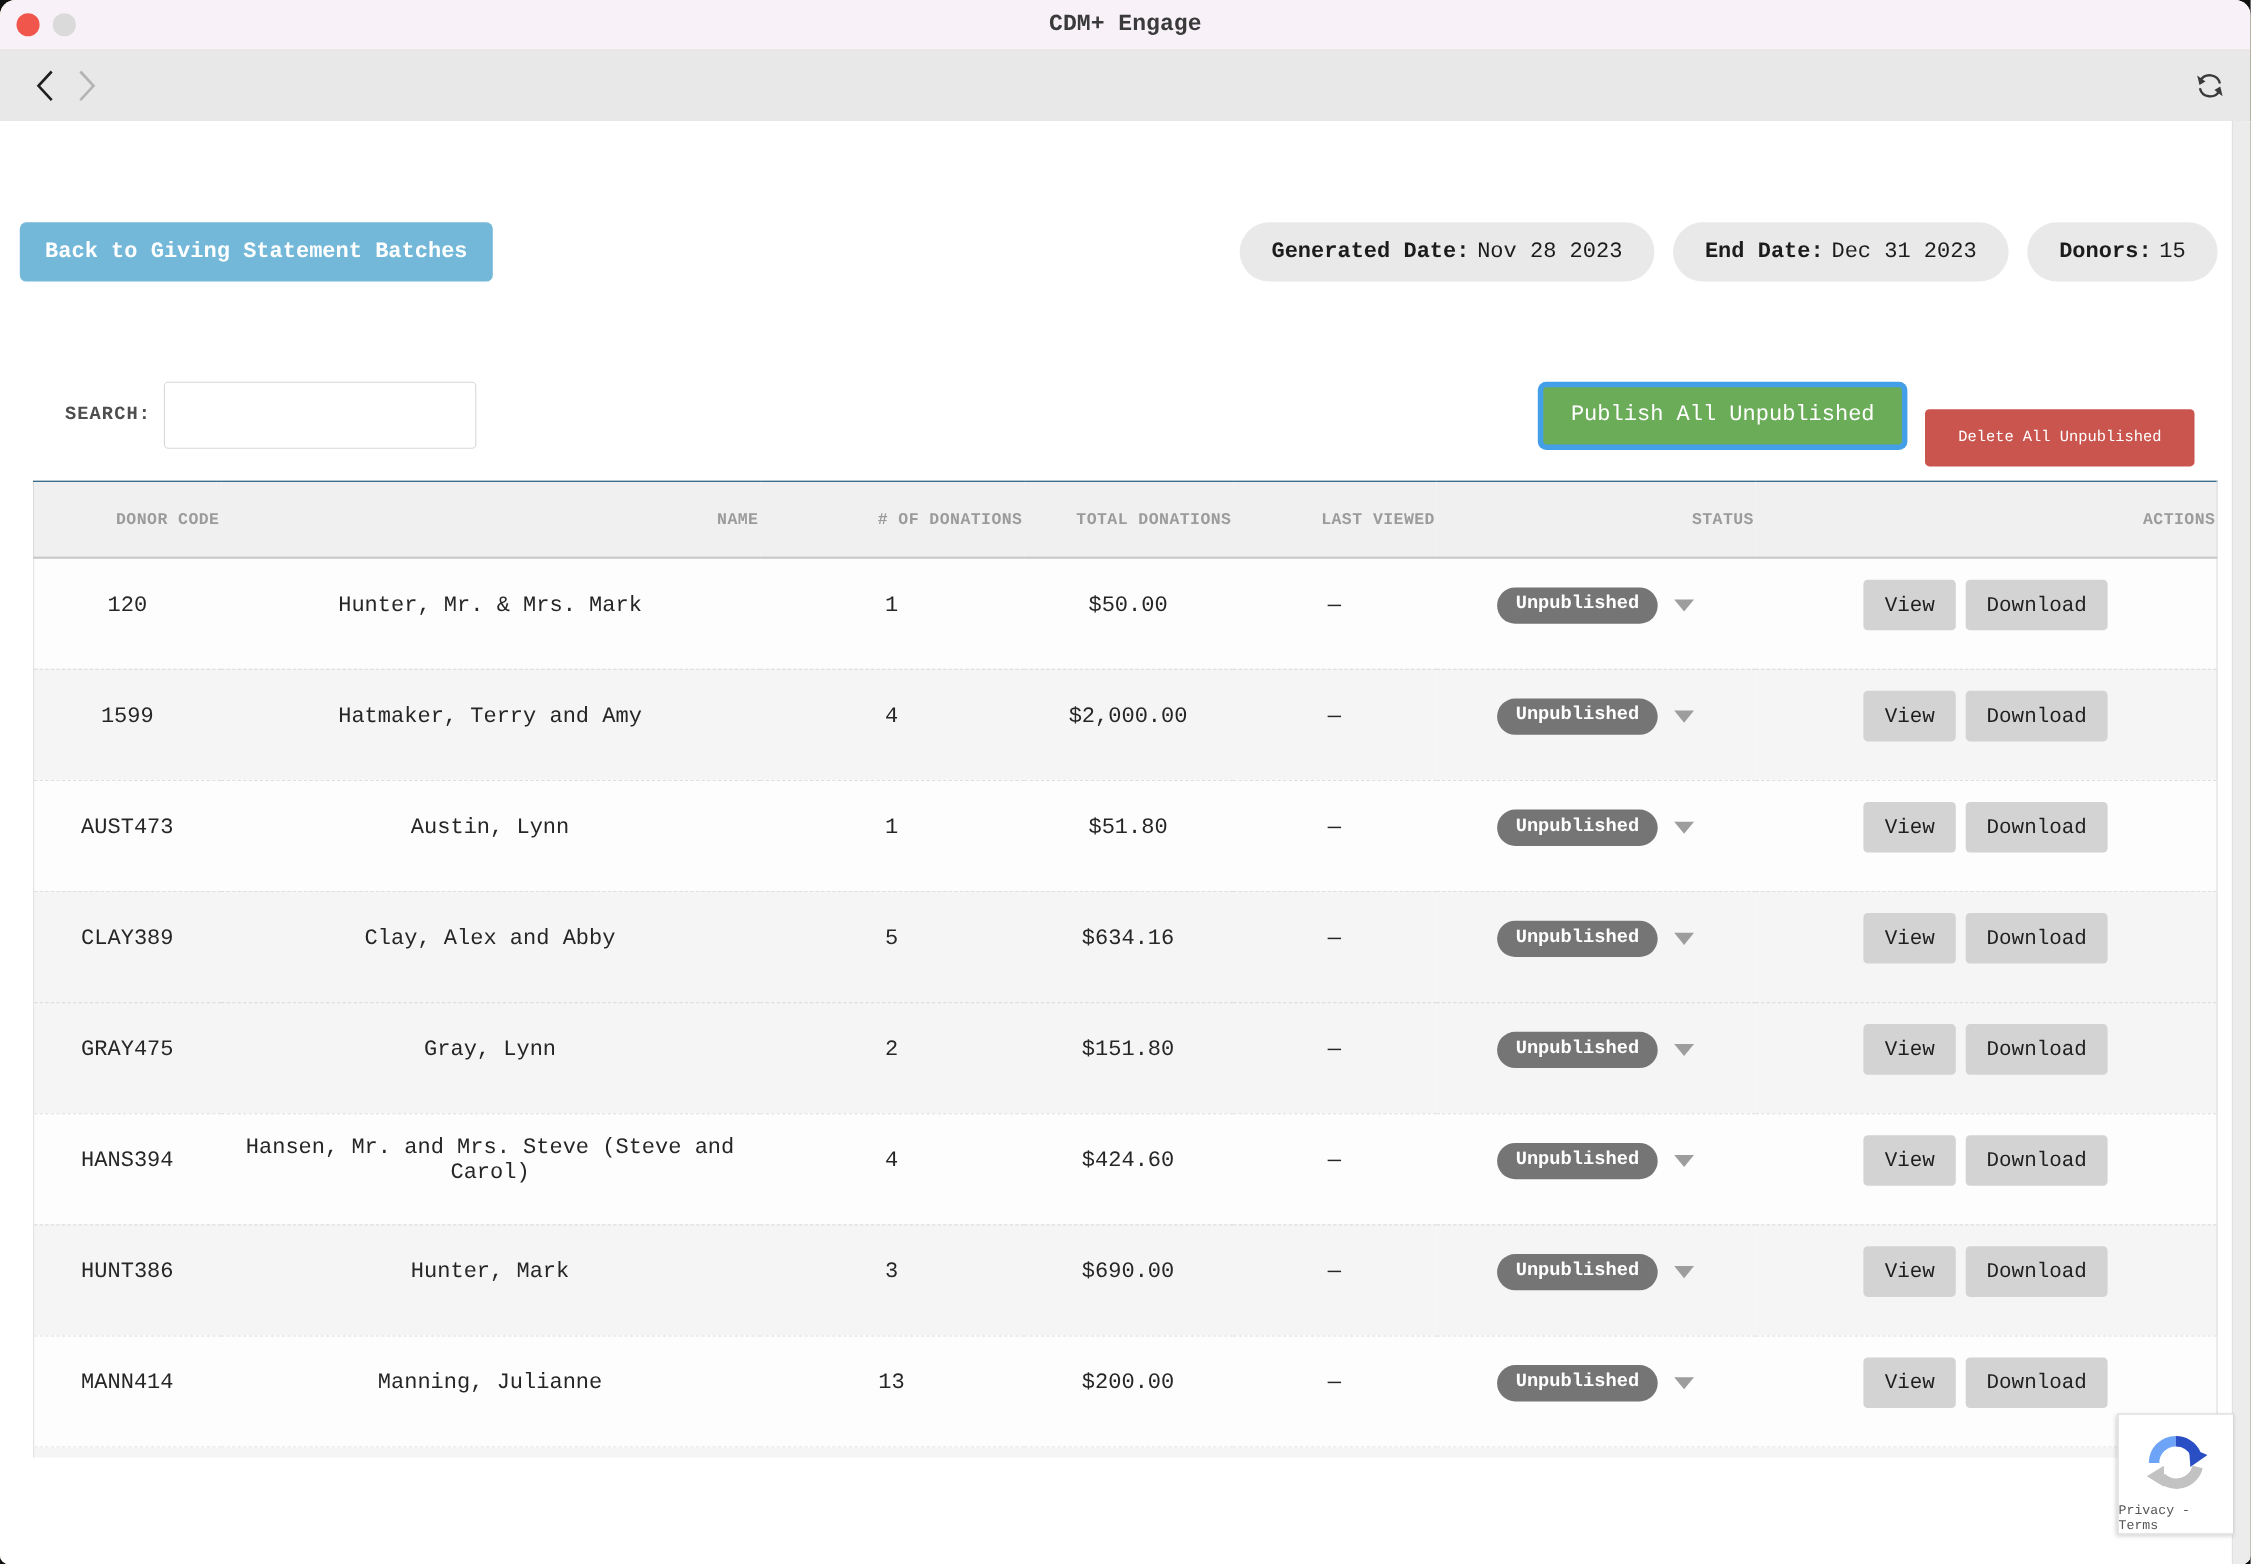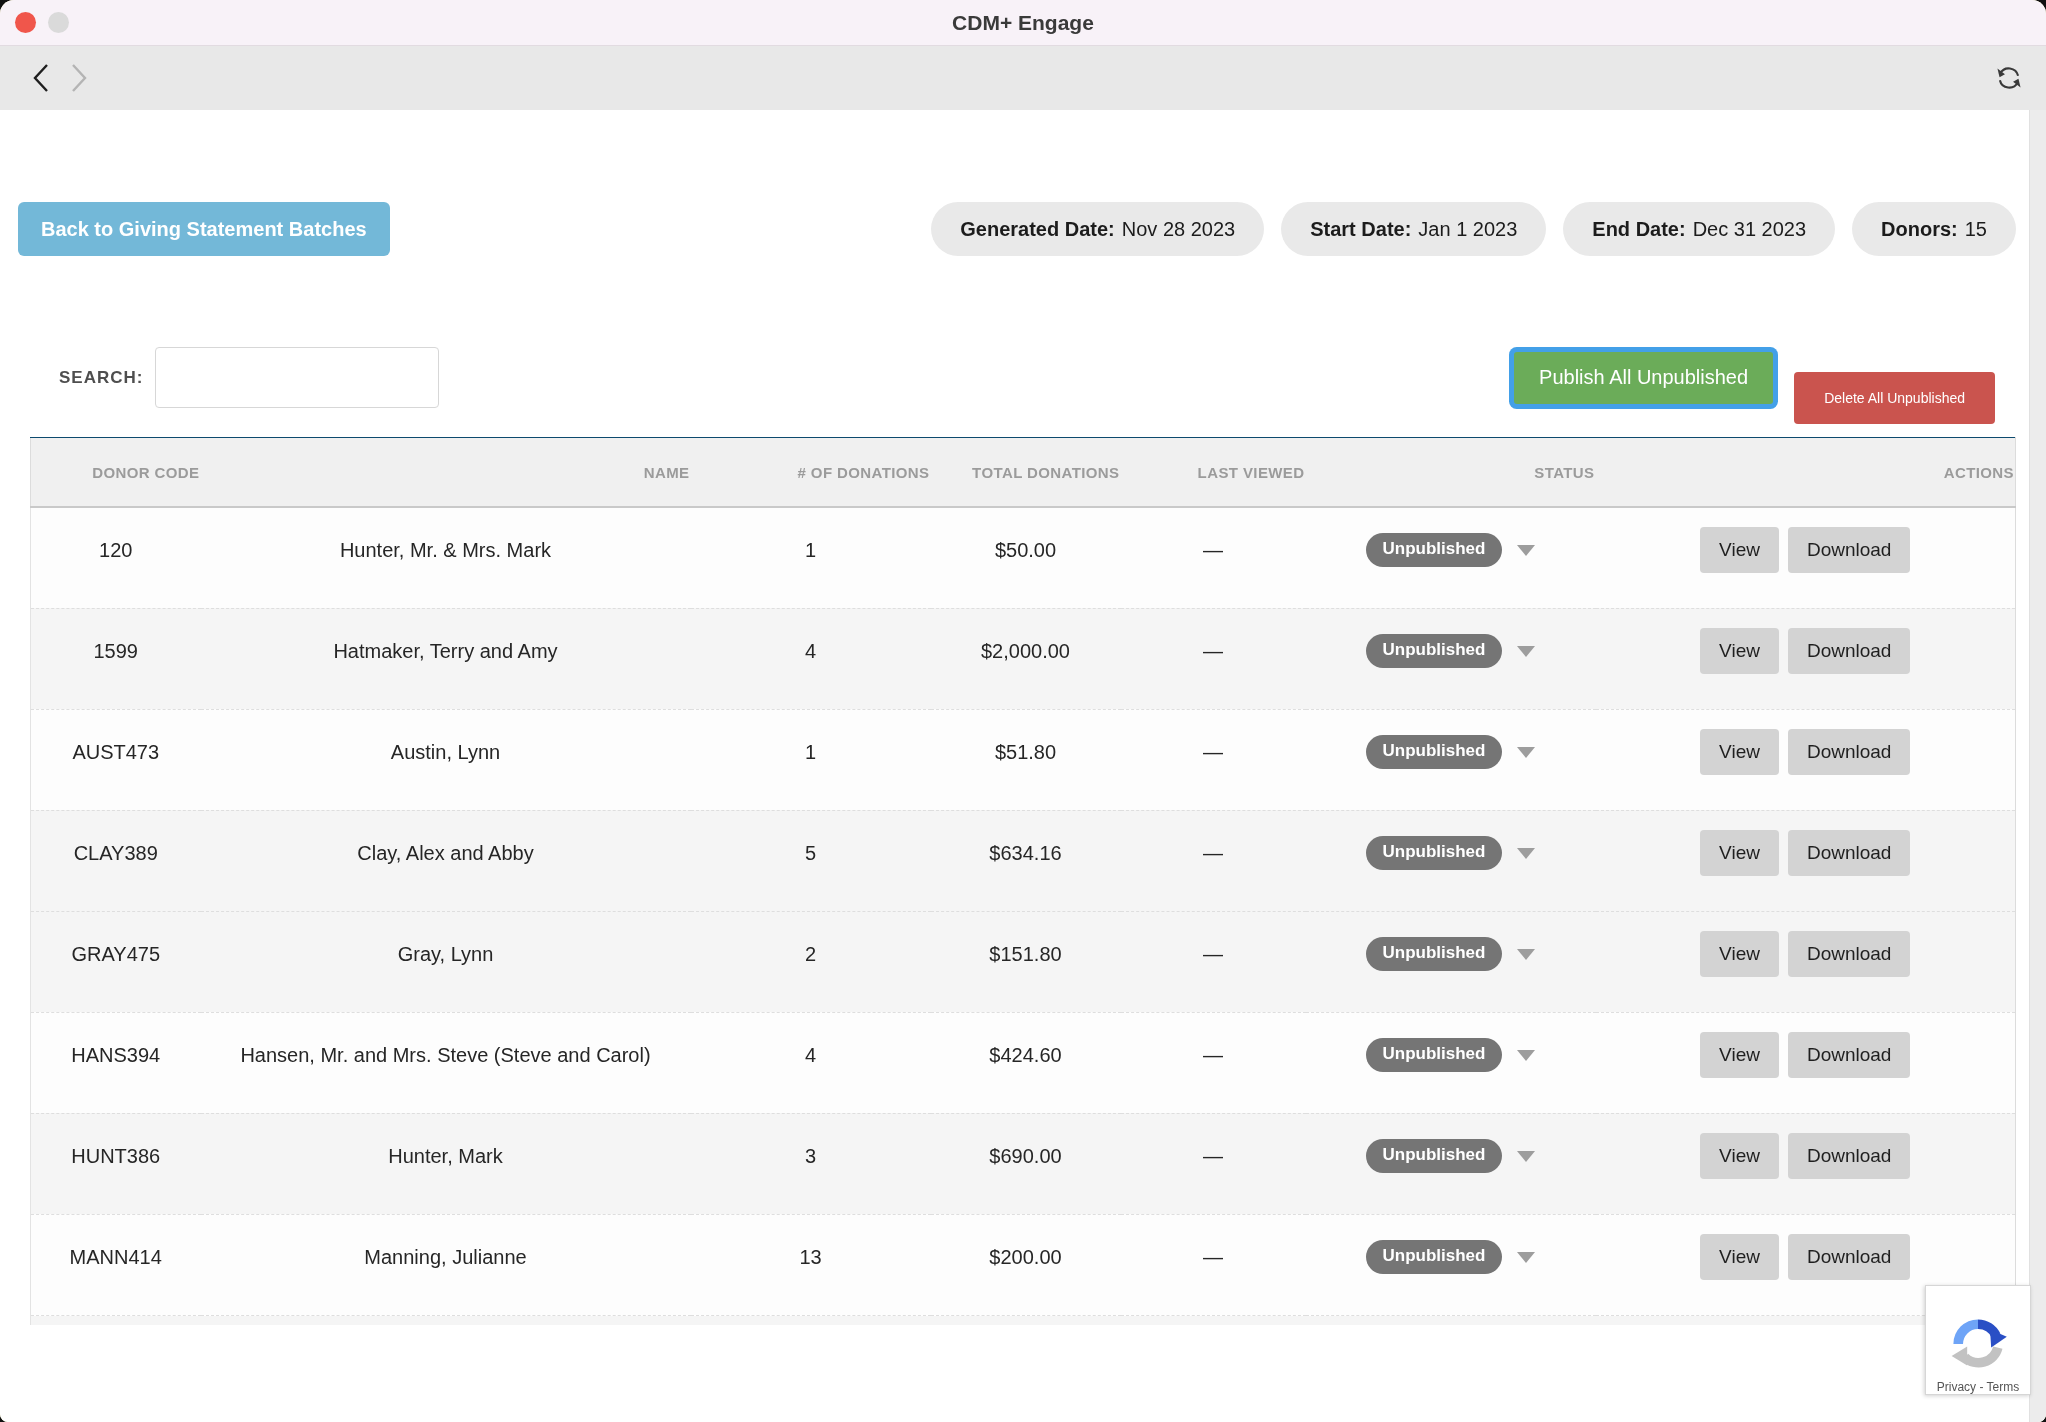--- a/index.html
+++ b/index.html
@@ -4,20 +4,21 @@
 <style>
   html,body{margin:0;padding:0;}
   body{
     width:2046px;height:1422px;position:relative;background:#111;
     font-family:"Liberation Sans","DejaVu Sans",sans-serif;
     -webkit-font-smoothing:antialiased;
   }
   .window{
     position:absolute;inset:0;background:#fef9c3;overflow:hidden;
     border-radius:14px 14px 8px 8px;
+    font-family:Liberation Mono, monospace;
   }
   
   .titlebar{
     height:45px;background:#f8f2f8;border-bottom:1px solid #e2dbe1;
     position:relative;display:flex;align-items:center;justify-content:center;
   }
   .traffic{position:absolute;left:15px;top:0;height:45px;display:flex;align-items:center;gap:12px;}
   .light{width:21px;height:21px;border-radius:50%;}
   .light.red{background:#f0564b;}
   .light.gray{background:#dadada;}
@@ -144,24 +145,20 @@
 
   <div class="content">
     <div class="scroll-gutter"></div>
 
     <div class="top-row">
       <button class="back-btn">Back to Giving Statement Batches</button>
       <div class="pills">
         <div class="pill">
           <b>Generated Date:</b>
             <span>Nov 28 2023</span>
-        </div>
-        <div class="pill">
-          <b>Start Date:</b>
-            <span>Jan 1 2023</span>
         </div>
         <div class="pill">
           <b>End Date:</b>
             <span>Dec 31 2023</span>
         </div>
         <div class="pill">
           <b>Donors:</b>
             <span>15</span>
         </div>
       </div>

